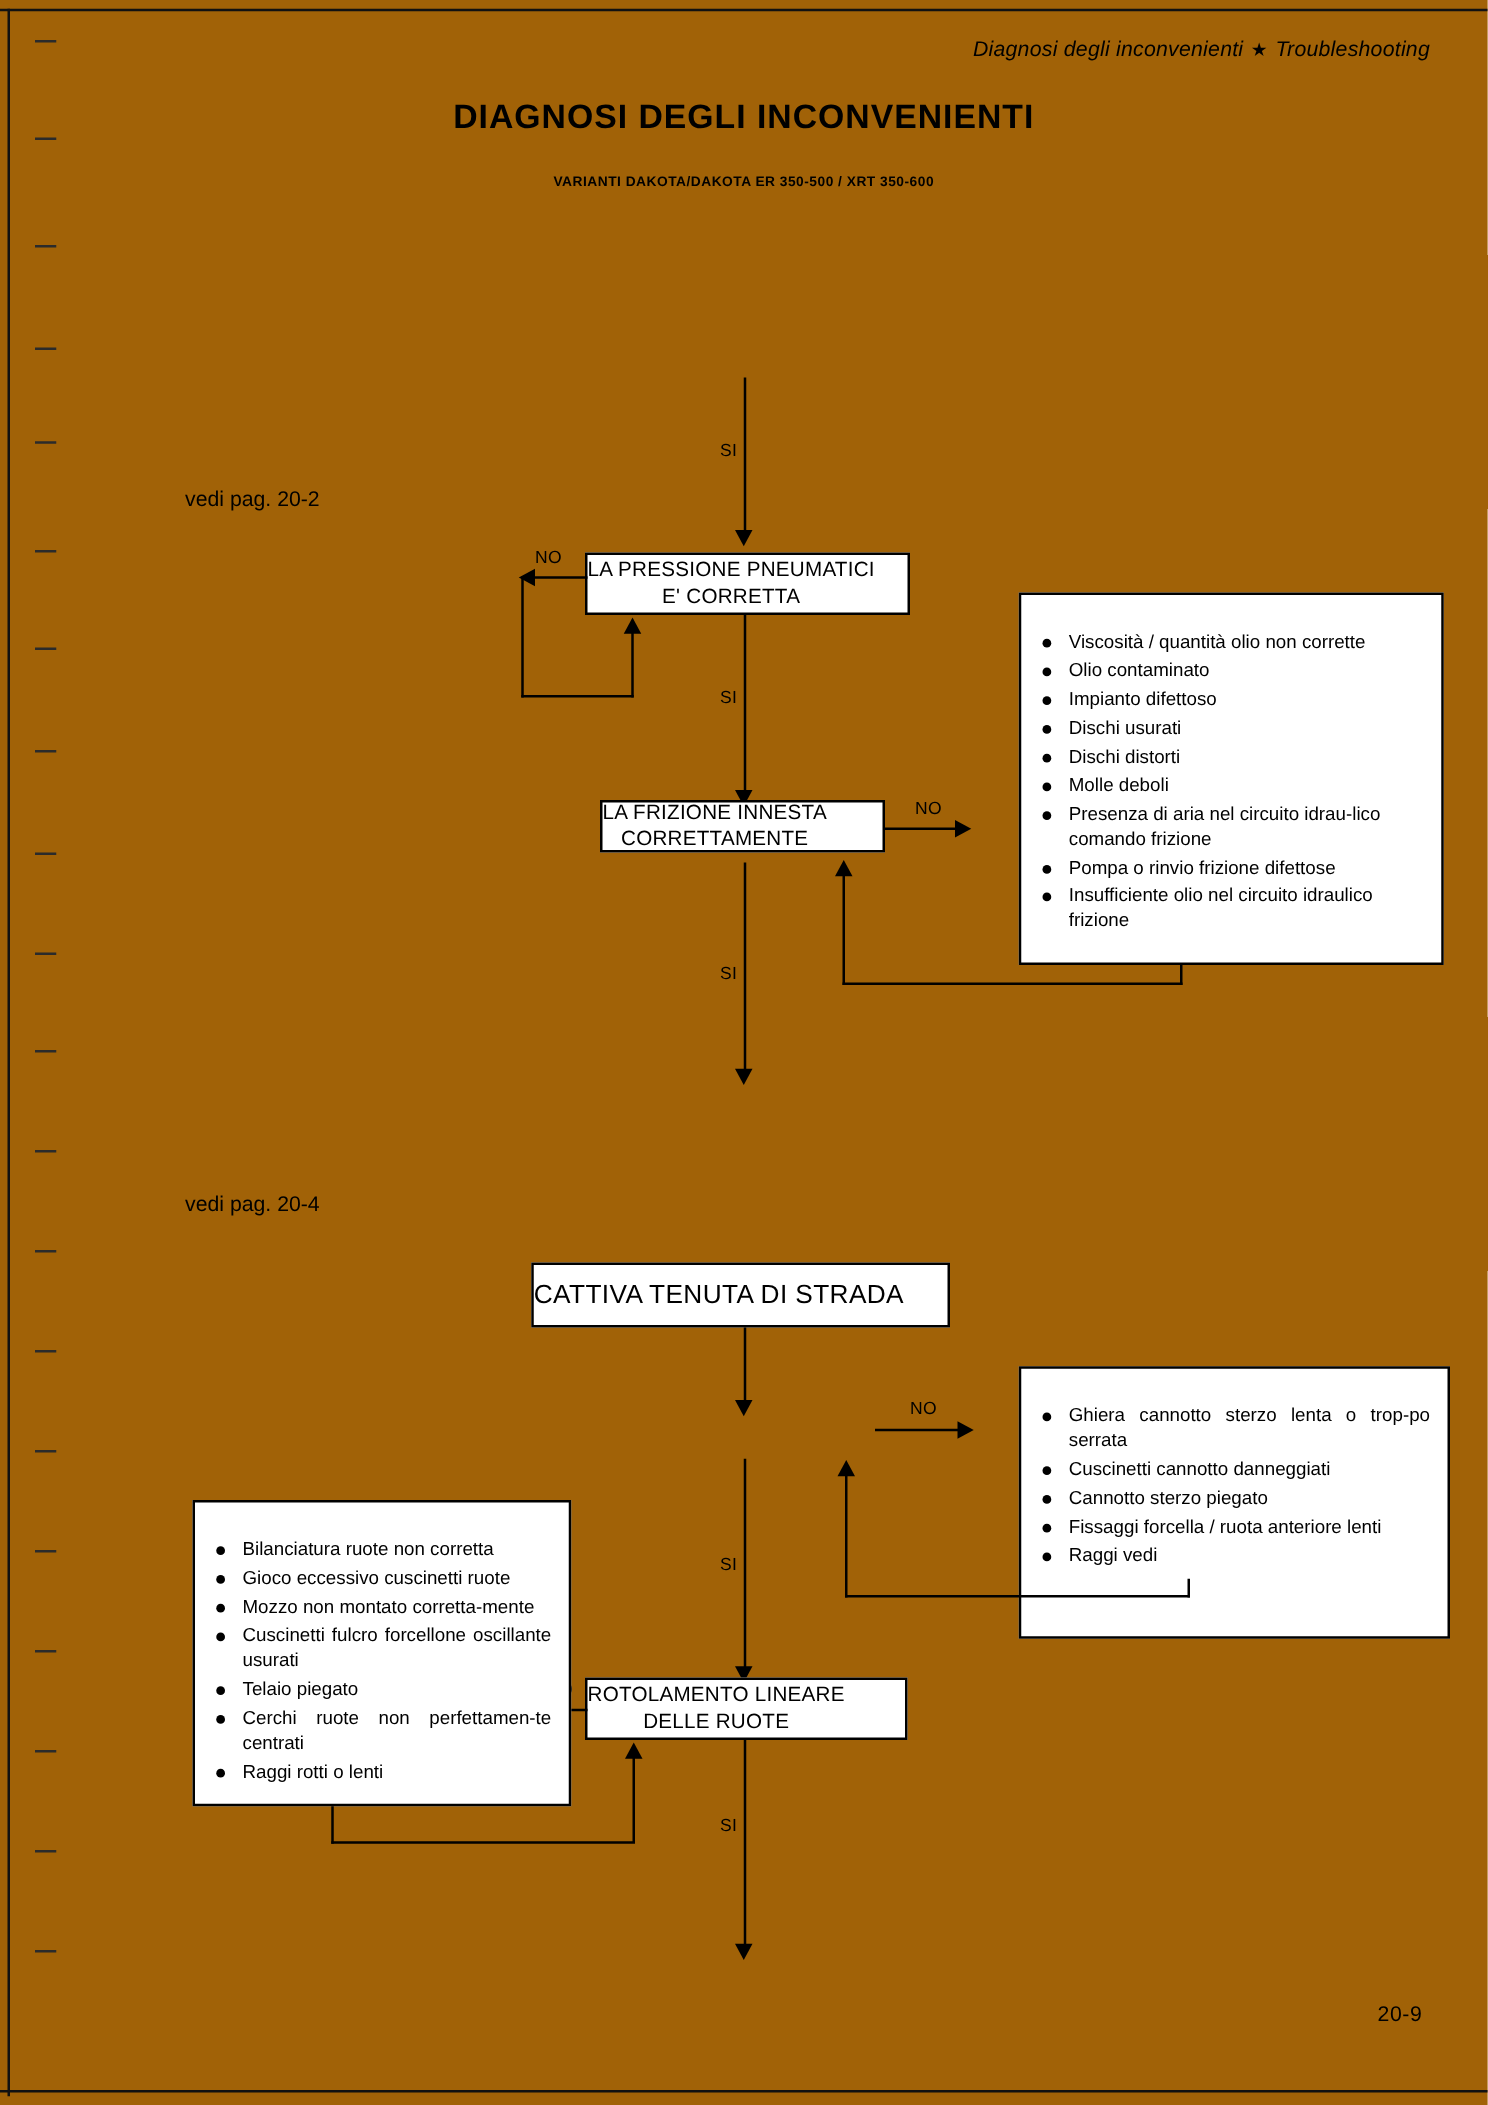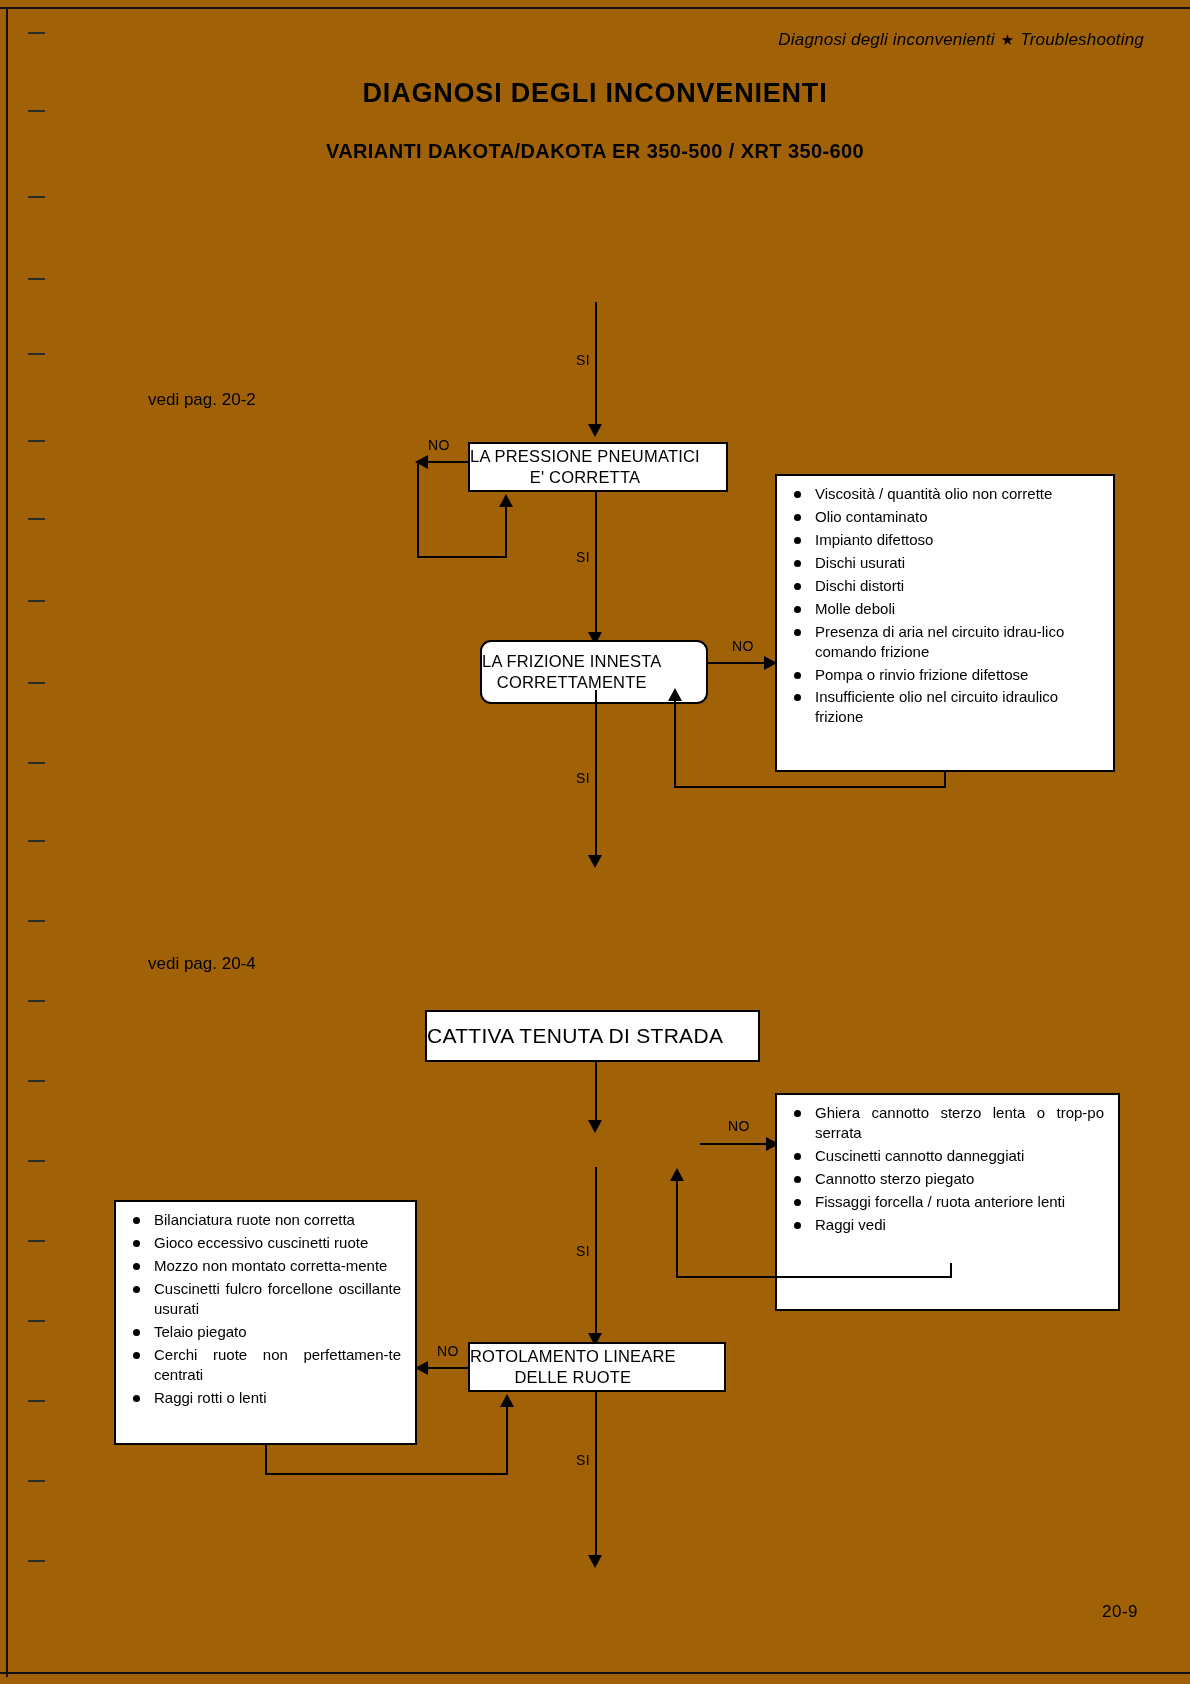--- a/index.html
+++ b/index.html
@@ -73,21 +73,21 @@
     text-align: center;
     font-size: 27px;
     font-weight: bold;
     letter-spacing: 0.8px;
   }
   .sub-title {
     position: absolute;
     left: 0; top: 140px;
     width: 1190px;
     text-align: center;
-    font-size: 20px;
+    font-size: 11px;
     font-weight: bold;
     letter-spacing: 0.4px;
   }
 
   
   .box {
     position: absolute;
     border: 2px solid #000;
     background: #fff;
     display: flex;
@@ -99,21 +99,22 @@
   .box .box-text { display: block; white-space: pre-line; }
 
   .proc-box { font-size: 16.5px; letter-spacing: 0.2px; }
   .title-box { font-size: 21px; letter-spacing: 0.3px; }
 
   .list-box {
     position: absolute;
     border: 2px solid #000;
     background: #fff;
     box-sizing: border-box;
-    padding: 8px 14px 10px 14px;
+    padding: 28px 14px 10px 14px;
+    margin-left: 40px;
   }
   .list-box ul {
     margin: 0;
     padding: 0;
     list-style: none;
   }
   .list-box li {
     position: relative;
     padding-left: 24px;
     margin-bottom: 3px;
@@ -242,21 +243,21 @@
 
   <div class="hline" style="left:417px; top:556px; width:90px;"></div>
   <div class="vline" style="left:417px; top:461px; height:97px;"></div>
   <div class="vline" style="left:505px; top:506px; height:52px;"></div>
   <div class="arrow-up" style="left:499px; top:494px;"></div>
 
   <div class="vline" style="left:595px; top:492px; height:148px;"></div>
   <div class="arrow-down" style="left:588px; top:632px;"></div>
   <div class="edge-label" style="left:576px; top:549px;">SI</div>
 
-  <div class="box proc-box" style="left:480px; top:640px; width:228px; height:64px;border-radius:11px;">
+  <div class="box proc-box" style="left:480px; top:640px; width:228px; height:42px;">
     <span class="box-text">LA FRIZIONE INNESTA
 CORRETTAMENTE</span>
   </div>
 
   <div class="hline" style="left:708px; top:662px; width:65px;"></div>
   <div class="arrow-right" style="left:764px; top:656px;"></div>
   <div class="edge-label" style="left:732px; top:638px;">NO</div>
 
   <div class="list-box" style="left:775px; top:474px; width:340px; height:298px;">
     <ul>

